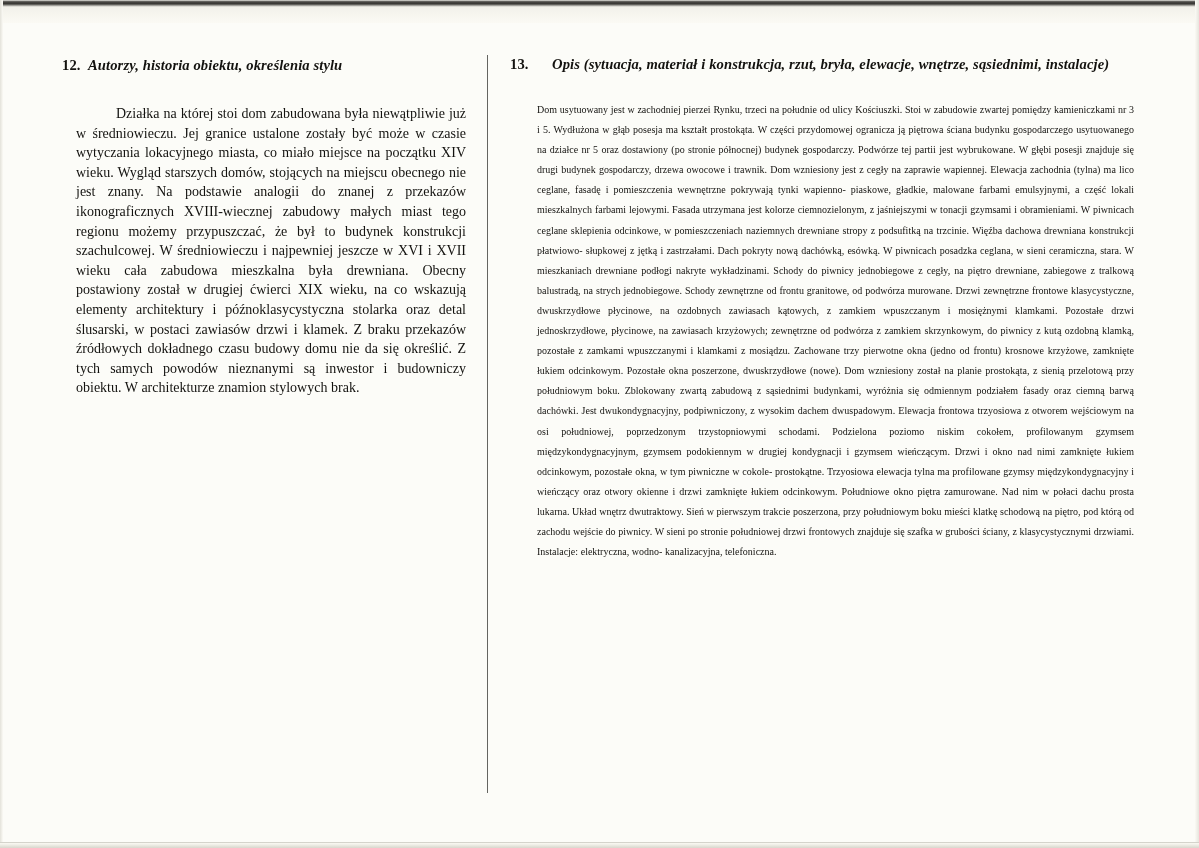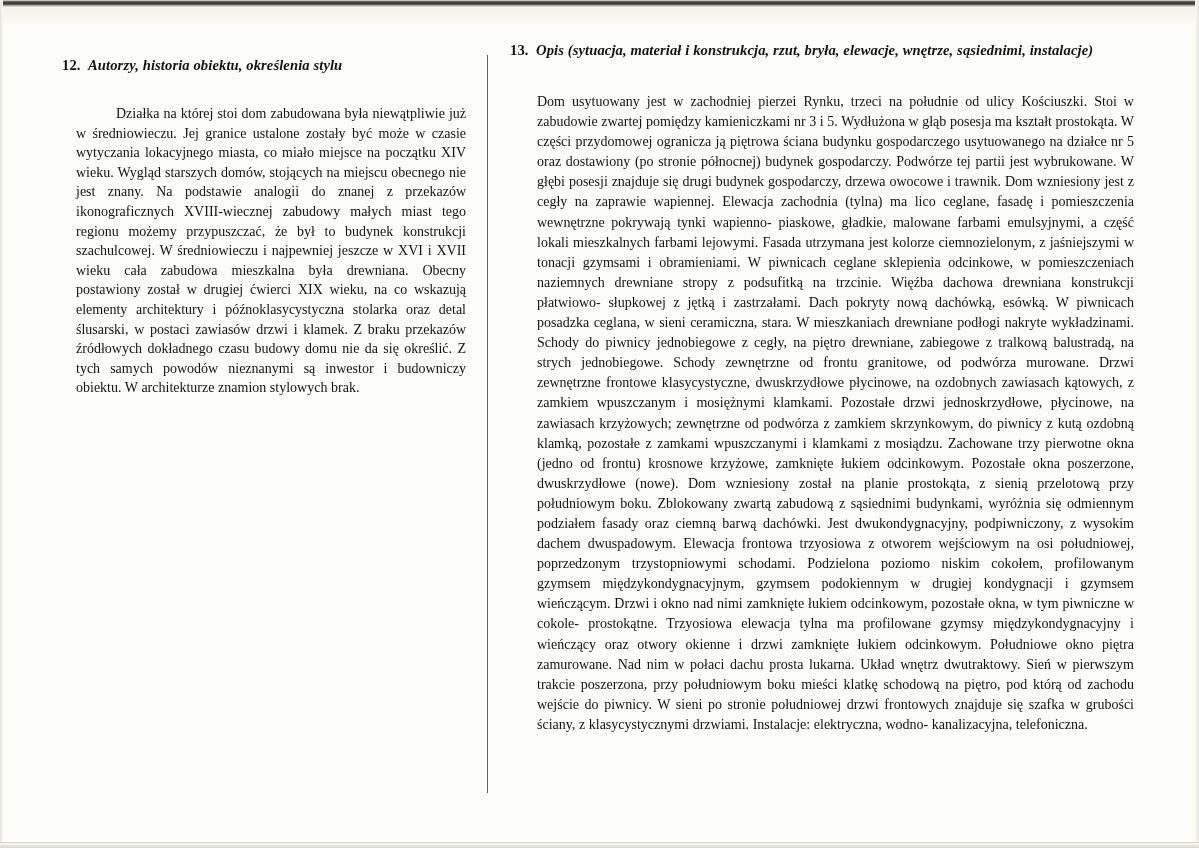--- a/index.html
+++ b/index.html
@@ -88,45 +88,45 @@
   .section-number {
     flex: 0 0 auto;
     width: 26px;
   }
   .section-title {
     flex: 1 1 auto;
     font-style: italic;
   }
 
   .col-left .section-heading  { position: absolute; top: 56px; left: 0; width: 404px; }
-  .col-right .section-heading { position: absolute; top: 41px; left: 0; width: 624px; }
+  .col-right .section-heading { position: absolute; top: 55px; left: 0; width: 624px; gap: 16px; }
 
   .body-text {
     position: absolute;
     text-align: justify;
     text-justify: inter-word;
     font-size: 15.1px;
     line-height: 19.9px;
     text-indent: 40px;
     hyphens: none;
     word-spacing: 0.1px;
   }
   .col-left .body-text {
     top: 104px;
     left: 14px;
     width: 390px;
     font-size: 14px;
     line-height: 19.6px;
   }
   .col-right .body-text {
-    top: 92px;
+    top: 100px;
     left: 27px;
     width: 597px;
     text-indent: 0;
-    font-size: 14px;
+    font-size: 10px;
     line-height: 20.1px;
   }
 </style>
 </head>
 <body>
 
 <div class="page">
 
   <div class="scan-edge-top"></div>
   <div class="scan-edge-top-fade"></div>

